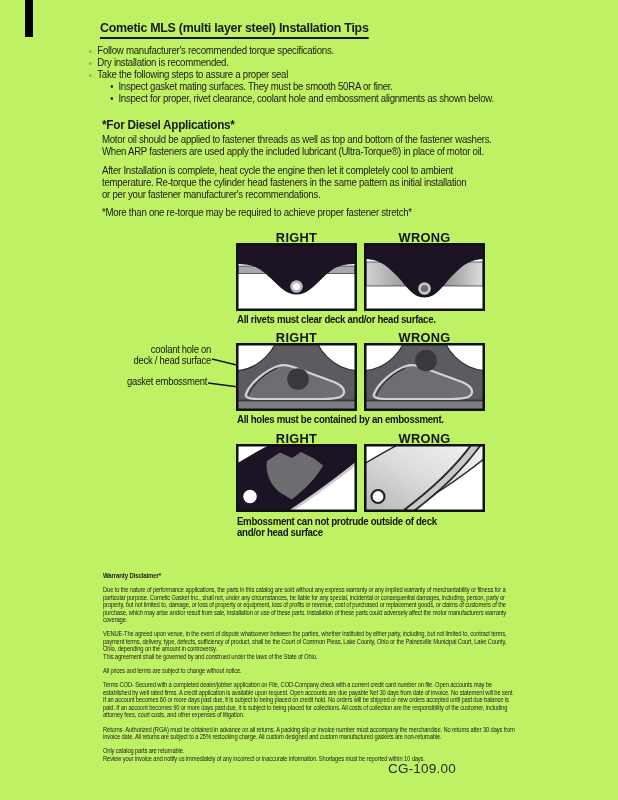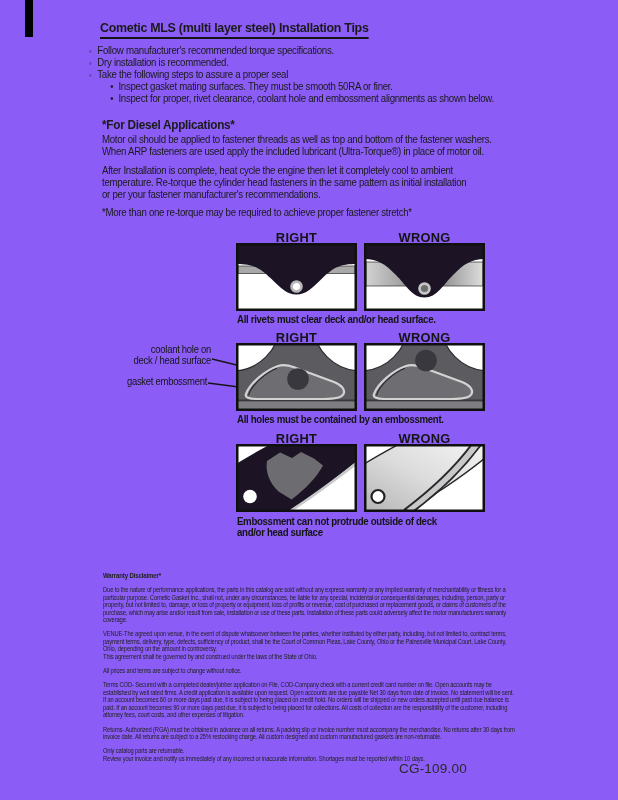--- a/index.html
+++ b/index.html
@@ -1,17 +1,17 @@
 <!DOCTYPE html>
 <html><head>
 <meta charset="utf-8">
 <style>
   html,body{margin:0;padding:0;background:#ffffff;}
   .page{
-    position:relative;width:618px;height:800px;background:#8b5cf6;overflow:hidden;
+    position:relative;width:618px;height:800px;background:#bef264;overflow:hidden;
     font-family:"Liberation Sans",sans-serif;color:#1a1a1a;
   }
   .abs{position:absolute;}
 
   .corner-mark{left:25px;top:0;width:8px;height:37px;background:#000;}
 
   .title{
     left:100px;top:20px;font-size:13.5px;font-weight:bold;letter-spacing:-0.3px;
     border-bottom:2px solid #141414;padding-bottom:2px;white-space:nowrap;
     transform:scaleX(0.92);transform-origin:0 0;
@@ -43,21 +43,21 @@
     white-space:pre-line;transform:scaleX(0.92);transform-origin:100% 0;color:#161616;}
   .ann-coolant{left:88px;top:344px;width:123px;}
   .ann-emboss{left:88px;top:376px;width:119px;}
   .leader{left:205px;top:352px;width:100px;height:45px;}
 
   .legal{left:103px;top:572px;width:450px;font-size:6.3px;line-height:7.4px;
     letter-spacing:-0.15px;color:#222;transform:scaleX(0.92);transform-origin:0 0;}
   .legal h2{font-size:6.6px;margin:0 0 7px 0;font-weight:bold;}
   .legal p{margin:0 0 7px 0;white-space:pre-line;}
 
-  .footer-code{left:399px;top:761px;font-size:13.5px;letter-spacing:0.2px;color:#2a2a2a;}
+  .footer-code{left:388px;top:761px;font-size:13.5px;letter-spacing:0.2px;color:#2a2a2a;}
 </style>
 </head>
 <body>
 
 <div class="page">
 
   <div class="abs corner-mark"></div>
 
   <div class="abs title">Cometic MLS (multi layer steel) Installation Tips</div>
 

